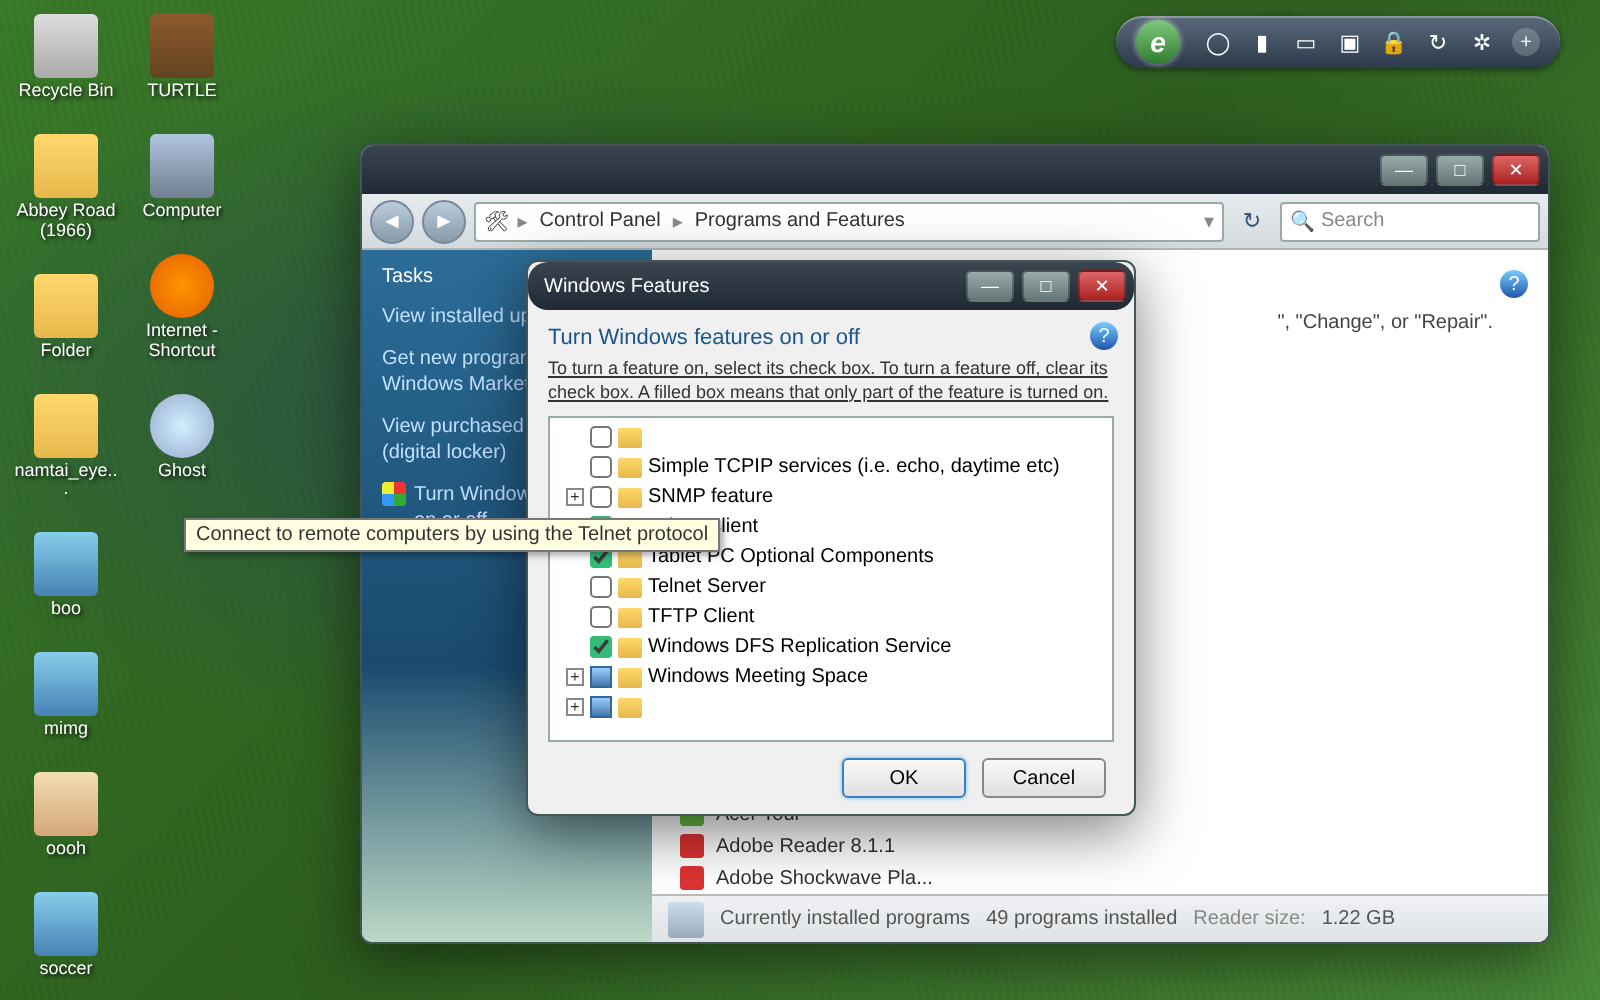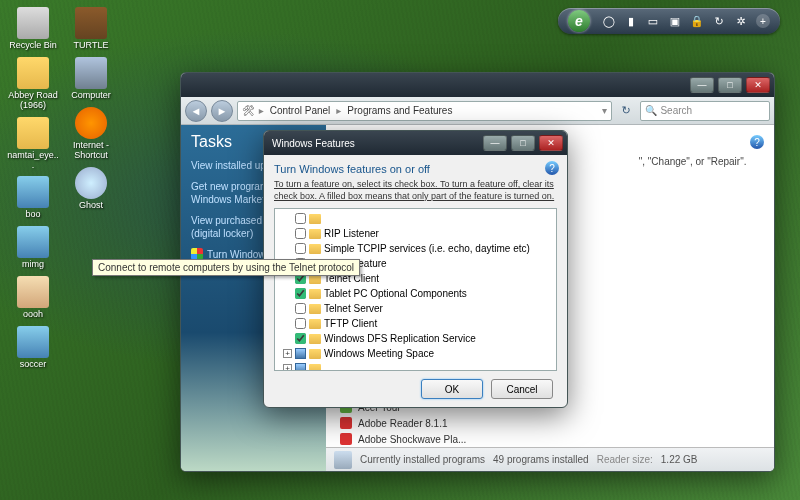--- a/index.html
+++ b/index.html
@@ -1,20 +1,20 @@
 <!DOCTYPE html>
 <html><head>
 <meta charset="utf-8">
 <style>
 * { margin: 0; padding: 0; box-sizing: border-box; font-family: "Segoe UI", Tahoma, sans-serif; }
 body { width: 800px; height: 500px; overflow: hidden; position: relative; background: linear-gradient(135deg, #3a7a2a 0%, #2d5f1f 50%, #4a8a3a 100%); }
 .wallpaper-overlay { position: absolute; inset: 0; background: radial-gradient(ellipse at 30% 40%, rgba(30,50,120,0.4) 0%, transparent 40%), linear-gradient(135deg, #3a7a2a 0%, #2d5f1f 50%, #4a8a3a 100%); }
 .grass-texture { position: absolute; inset: 0; opacity: 0.3; background-image: repeating-linear-gradient(80deg, rgba(0,0,0,0.1) 0 2px, transparent 2px 4px); }
 .desktop-icons { position: absolute; top: 5px; left: 5px; display: flex; gap: 2px; }
-.icon-col { display: flex; flex-direction: column; gap: 2px; width: 56px; }
+.icon-col { display: flex; flex-direction: column; gap: 12px; width: 56px; }
 .desktop-icon { display: flex; flex-direction: column; align-items: center; text-align: center; width: 56px; padding: 2px; border-radius: 2px; cursor: pointer; }
 .desktop-icon .glyph { width: 32px; height: 32px; border-radius: 3px; display: flex; align-items: center; justify-content: center; font-size: 18px; }
 .desktop-icon .label { color: #fff; font-size: 9px; text-shadow: 1px 1px 2px rgba(0,0,0,0.9); margin-top: 2px; line-height: 1.1; word-break: break-word; }
 .glyph.bin { background: linear-gradient(#ddd,#aaa); }
 .glyph.turtle { background: linear-gradient(#8b5a2b,#654321); }
 .glyph.folder { background: linear-gradient(#ffd86b,#e6b84c); }
 .glyph.computer { background: linear-gradient(#b0c4de,#708090); }
 .glyph.firefox { background: radial-gradient(#ff9500,#e66000); border-radius: 50%; }
 .glyph.ghost { background: radial-gradient(#cfefff,#9ac); border-radius: 50%; }
 .glyph.photo { background: linear-gradient(#87ceeb,#4682b4); }
@@ -35,37 +35,37 @@
 .nav-btn { width: 22px; height: 22px; border-radius: 50%; background: linear-gradient(#bcd,#89a); display: flex; align-items: center; justify-content: center; color: #fff; font-size: 11px; border: 1px solid #789; }
 .breadcrumb { flex: 1; height: 20px; background: #fff; border: 1px solid #9aa; border-radius: 2px; display: flex; align-items: center; padding: 0 4px; font-size: 10px; color: #333; gap: 4px; }
 .breadcrumb .crumb { padding: 0 2px; }
 .breadcrumb .sep { color: #888; }
 .refresh-btn { width: 20px; height: 20px; display: flex; align-items: center; justify-content: center; font-size: 11px; color: #357; }
 .searchbox { width: 130px; height: 20px; background: #fff; border: 1px solid #9aa; border-radius: 2px; display: flex; align-items: center; padding: 0 4px; font-size: 10px; color: #888; }
 .searchbox .mag { margin-right: 3px; }
 
 .control-body { display: flex; height: calc(100% - 52px); }
 .sidebar { width: 145px; background: linear-gradient(#2c6d98,#1a4a6e 60%, #bcd9c5); color: #fff; padding: 8px 10px; font-size: 10px; }
-.sidebar .heading { font-size: 16px; margin-bottom: 8px; }
+.sidebar .heading { font-size: 10px; margin-bottom: 8px; }
 .sidebar .task { color: #bfe0ff; margin-bottom: 8px; line-height: 1.3; cursor: pointer; }
 .sidebar .task.active { display: flex; gap: 4px; }
 .sidebar .shield { width: 12px; height: 12px; background: conic-gradient(#e33 0 25%, #3a3 0 50%, #39f 0 75%, #ee3 0); border-radius: 2px; flex-shrink: 0; }
 .main-pane { flex: 1; background: #fff; padding: 10px 14px; font-size: 10px; color: #333; position: relative; }
 .main-pane h1 { color: #18558c; font-size: 13px; font-weight: normal; margin-bottom: 6px; }
 .main-pane p { color: #444; }
 .help-icon { position: absolute; top: 10px; right: 10px; width: 14px; height: 14px; border-radius: 50%; background: linear-gradient(#7cf,#25a); color: #fff; font-size: 10px; display: flex; align-items: center; justify-content: center; }
 
 .installed-list { position: absolute; bottom: 24px; left: 14px; right: 14px; }
 .installed-item { display: flex; align-items: center; gap: 6px; height: 16px; font-size: 10px; }
 .prog-icon { width: 12px; height: 12px; border-radius: 2px; }
 .statusbar { position: absolute; bottom: 0; left: 0; right: 0; height: 24px; background: linear-gradient(#f0f2f4,#dde2e5); border-top: 1px solid #bbb; display: flex; align-items: center; padding: 0 8px; gap: 8px; font-size: 10px; color: #555; }
 .statusbar .sb-icon { width: 18px; height: 18px; background: linear-gradient(#cde,#9ab); border-radius: 2px; }
 
 .window.features { left: 263px; top: 130px; width: 305px; height: 278px; background: #f0f0f0; }
-.features .titlebar { background: linear-gradient(#3a4550,#1f2933); }
+.features .titlebar { background: linear-gradient(#3a4550,#1f2933); border-radius: 10px; }
 .features .title-text { color: #fff; font-size: 10px; margin-left: 4px; }
 .features-body { padding: 8px 10px; display: flex; flex-direction: column; height: calc(100% - 24px); }
 .features-body h2 { color: #18558c; font-size: 11px; font-weight: normal; margin-bottom: 4px; }
 .features-body .help-icon { top: 6px; right: 8px; }
 .features-body .desc { font-size: 9px; color: #333; line-height: 1.3; margin-bottom: 6px; text-decoration: underline; }
 .feature-list { flex: 1; background: #fff; border: 1px solid #9aa; overflow-y: auto; padding: 2px; font-size: 10px; }
 .feature-row { display: flex; align-items: center; height: 15px; gap: 3px; padding-left: 6px; white-space: nowrap; }
 .feature-row .expander { width: 9px; height: 9px; border: 1px solid #888; font-size: 8px; line-height: 7px; text-align: center; color: #333; background: #fff; visibility: hidden; }
 .feature-row .expander.show { visibility: visible; }
 .feature-row input[type=checkbox] { width: 11px; height: 11px; accent-color: #3b7; }
@@ -85,20 +85,24 @@
 
 <div class="desktop-icons">
   <div class="icon-col" id="col1">
       <div class="desktop-icon">
         <div class="glyph bin"></div>
         <div class="label">Recycle Bin</div>
       </div>
       <div class="desktop-icon">
         <div class="glyph folder"></div>
         <div class="label">Abbey Road (1966)</div>
+      </div>
+      <div class="desktop-icon">
+        <div class="glyph folder"></div>
+        <div class="label">Folder</div>
       </div>
       <div class="desktop-icon">
         <div class="glyph folder"></div>
         <div class="label">namtai_eye...</div>
       </div>
       <div class="desktop-icon">
         <div class="glyph photo"></div>
         <div class="label">boo</div>
       </div>
       <div class="desktop-icon">
@@ -230,26 +234,20 @@
     <div class="feature-list" id="feature-list">
         <div class="feature-row">
           <div class="expander ">+</div>
           <input type="checkbox" style="">
           <div class="fldr"></div>
         </div>
         <div class="feature-row">
           <div class="expander ">+</div>
           <input type="checkbox" style="">
           <div class="fldr"></div>
-          <span>RIP Listener</span>
-        </div>
-        <div class="feature-row">
-          <div class="expander ">+</div>
-          <input type="checkbox" style="">
-          <div class="fldr"></div>
           <span>Simple TCPIP services (i.e. echo, daytime etc)</span>
         </div>
         <div class="feature-row">
           <div class="expander show">+</div>
           <input type="checkbox" style="">
           <div class="fldr"></div>
           <span>SNMP feature</span>
         </div>
         <div class="feature-row">
           <div class="expander ">+</div>

